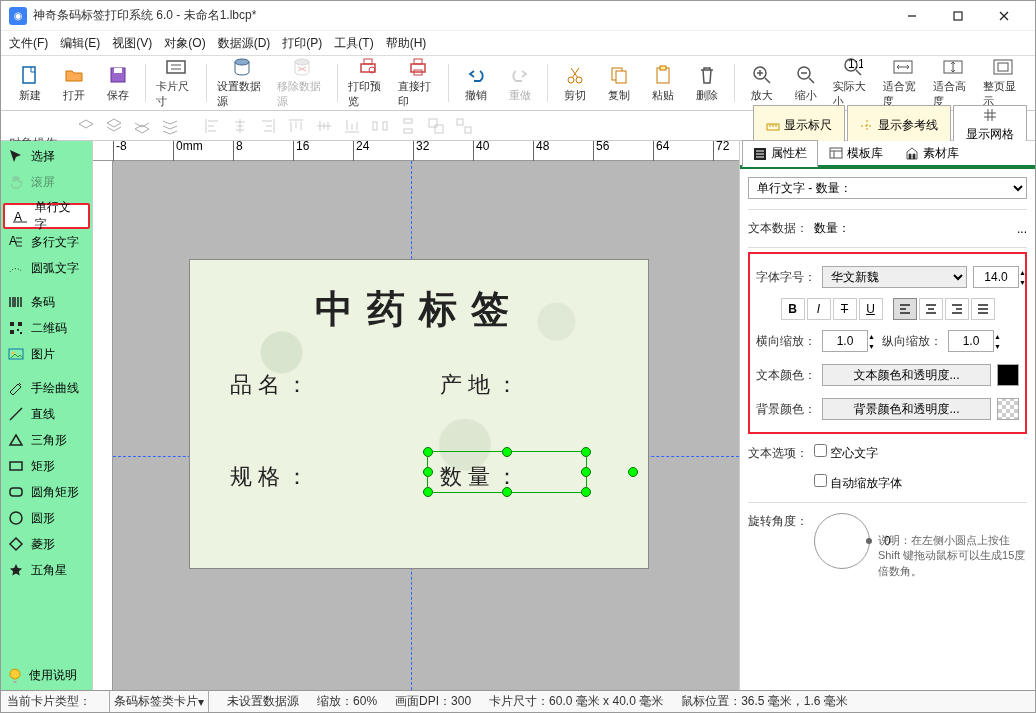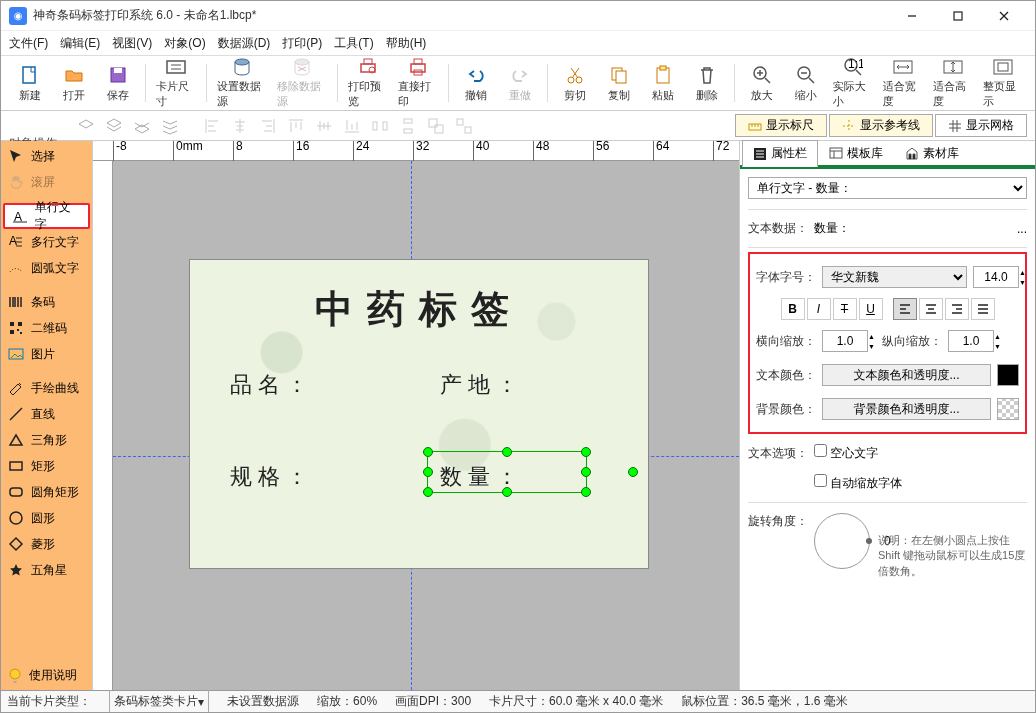--- a/index.html
+++ b/index.html
@@ -21,27 +21,27 @@
 .maintb .tbbtn .ico { width: 22px; height: 22px; display: flex; align-items: center; justify-content: center; }
 .maintb .tbbtn .lbl { font-size: 11px; margin-top: 2px; color: #333; }
 .maintb .sep { width: 1px; height: 38px; background: #ddd; margin: 0 4px; }
 
 
 .objbar { height: 30px; display: flex; align-items: center; padding: 0 8px; border-bottom: 1px solid #ccc; gap: 6px; }
 .objbar .lbl { color: #444; margin-top: 36px; }
 .objbar .ico { width: 22px; height: 22px; display: flex; align-items: center; justify-content: center; cursor: pointer; opacity: .5; }
 .objbar .rightbtns { margin-left: auto; display: flex; gap: 2px; }
 .objbar .togglebtn { display: flex; align-items: center; gap: 4px; padding: 2px 12px; border: 1px solid #aaa; cursor: pointer; font-size: 11px; background: #fff9dd; }
-.objbar .togglebtn.plain { background: #fff; }
+.objbar .togglebtn.plain { background: #fff; flex-direction: column; }
 
 
 .mainarea { flex: 1; display: flex; min-height: 0; }
 
 
-.lefttools { width: 92px; border-right: 1px solid #ccc; background: #fdba74; display: flex; flex-direction: column; padding: 2px 0; }
+.lefttools { width: 92px; border-right: 1px solid #ccc; background: #86efac; display: flex; flex-direction: column; padding: 2px 0; }
 .lefttools .ltbtn { height: 26px; display: flex; align-items: center; gap: 6px; padding: 0 6px; cursor: pointer; }
 .lefttools .ltbtn.sel { background: #fff; border: 2px solid #e23; border-radius: 2px; margin: 0 2px; }
 .lefttools .ltbtn .ico { width: 18px; height: 18px; display: flex; align-items: center; justify-content: center; }
 .lefttools .spacer { flex: 1; }
 .lefttools .help { height: 26px; display: flex; align-items: center; gap: 6px; padding: 0 6px; cursor: pointer; }
 
 
 .canvasarea { flex: 1; display: flex; flex-direction: column; background: #b8b8b8; position: relative; }
 .hruler { height: 20px; background: #fff; border-bottom: 1px solid #999; display: flex; position: relative; font-size: 10px; }
 .hruler .tick { position: absolute; top: 0; height: 20px; border-left: 1px solid #666; padding-left: 2px; line-height: 10px; }

